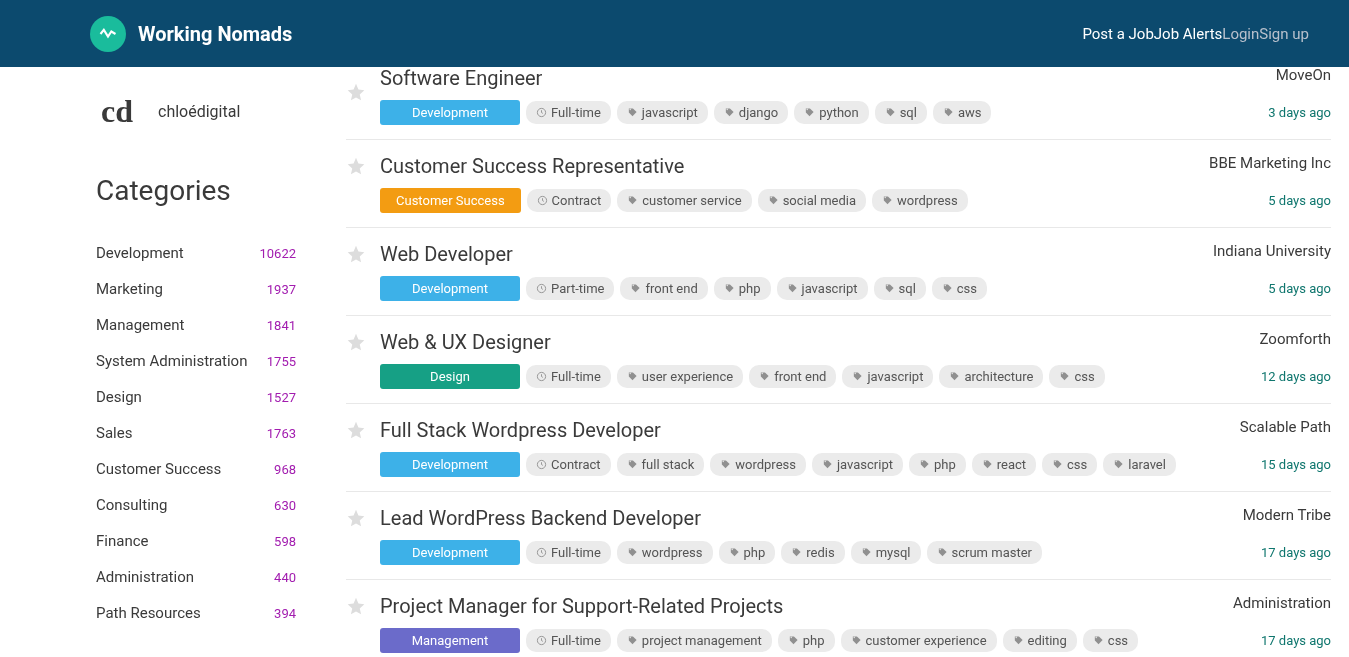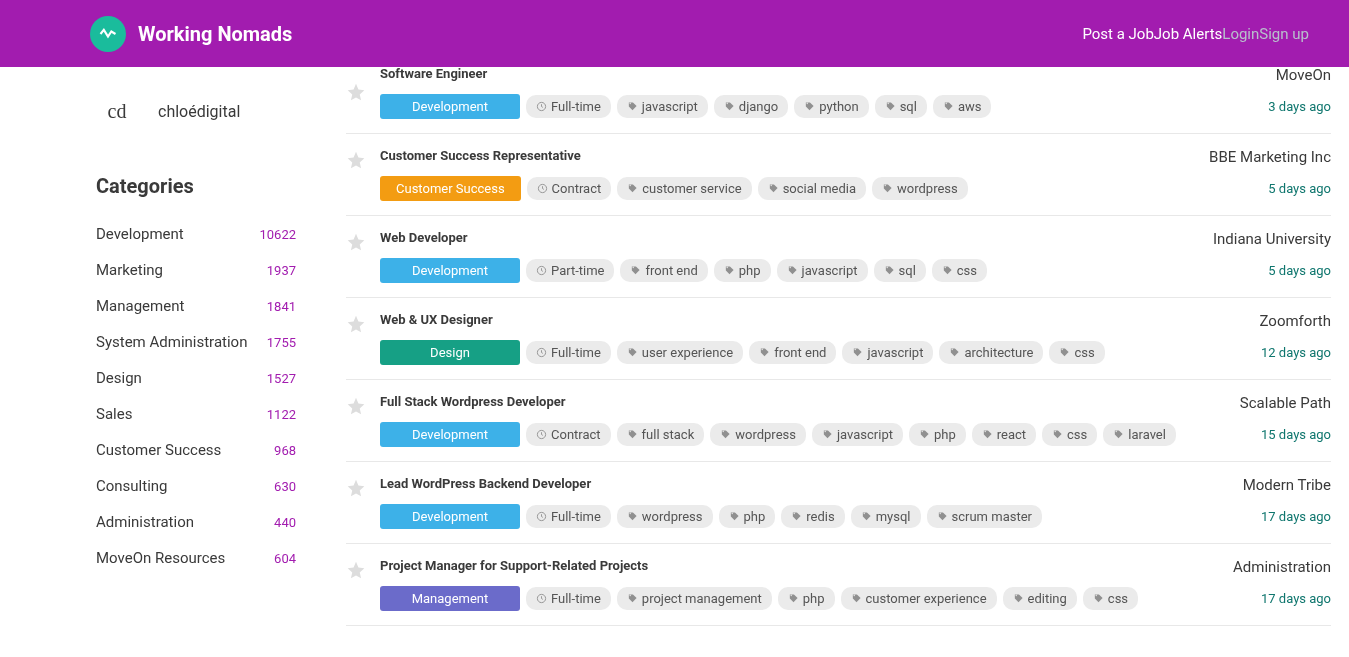--- a/index.html
+++ b/index.html
@@ -1,47 +1,47 @@
 <!DOCTYPE html>
 <html><head>
 <meta charset="utf-8">
 <style>
 *{margin:0;padding:0;box-sizing:border-box;font-family:-apple-system,BlinkMacSystemFont,"Segoe UI",Roboto,Arial,sans-serif}
 body{background:#fff;color:#3a3a3a}
-.header{position:fixed;top:0;left:0;right:0;height:67px;background:#a21caf;display:flex;align-items:center;padding:0 40px 0 90px;z-index:100}
+.header{position:fixed;top:0;left:0;right:0;height:67px;background:#0c4a6e;display:flex;align-items:center;padding:0 40px 0 90px;z-index:100}
 .logo{display:flex;align-items:center;gap:12px}
 .logo-icon{width:36px;height:36px;background:#1abc9c;border-radius:50%;display:flex;align-items:center;justify-content:center}
 .logo-icon svg{width:20px;height:20px}
 .logo-text{color:#fff;font-weight:700;font-size:20px}
 .nav{margin-left:auto;display:flex;align-items:center;}
 .nav a{color:#fff;text-decoration:none;font-size:15px;cursor:pointer}
 .nav .login{color:#b8c0cc}
 .nav .signup{color:#b8c0cc}
 .container{padding-top:0;display:flex;max-width:1350px;margin:0 auto}
 .sidebar{width:320px;padding:0 24px 0 96px;flex-shrink:0}
 .featured-title{font-size:20px;font-weight:600;color:#3a3a3a;margin-top:8px;line-height:1.3}
 .company-item{display:flex;align-items:center;gap:20px;margin-top:30px;cursor:pointer}
-.company-logo{width:42px;height:42px;display:flex;align-items:center;justify-content:center;font-weight:400;font-size:20px;font-family:Georgia,serif}
+.company-logo{width:42px;height:42px;display:flex;align-items:center;justify-content:center;font-weight:700;font-size:32px;font-family:Georgia,serif}
 .company-name{font-size:16px;color:#3a3a3a}
-.cat-title{font-size:20px;font-weight:700;color:#3a3a3a;margin-top:42px;margin-bottom:18px}
+.cat-title{font-size:28px;font-weight:400;color:#3a3a3a;margin-top:42px;margin-bottom:28px}
 .cat-item{display:flex;justify-content:space-between;align-items:center;padding:9px 0;cursor:pointer}
 .cat-name{font-size:15px;color:#3a3a3a}
 .cat-count{font-size:13px;color:#a21caf}
 .main{flex:1;padding:0 18px 0 26px}
 .page-title{font-size:26px;font-weight:600;color:#3a3a3a;margin-top:8px}
 .search-box{position:absolute;right:110px;top:10px;display:flex;align-items:center;gap:8px;color:#ccc}
 .search-icon{width:18px;height:18px}
 .search-text{font-size:14px;font-style:italic}
 .jobs{margin-top:28px}
 .job{border-bottom:1px solid #e8e8e8;padding:14px 0 14px 0;position:relative}
 .job:first-child{padding-top:0}
 .star{position:absolute;left:0;top:16px;width:20px;height:20px;color:#ddd;cursor:pointer}
 .job-inner{padding-left:34px}
 .job-top{display:flex;justify-content:space-between;align-items:flex-start}
-.job-title{font-size:13px;font-weight:700;color:#3a3a3a;cursor:pointer}
+.job-title{font-size:20px;font-weight:400;color:#3a3a3a;cursor:pointer}
 .job-company{font-size:15px;color:#3a3a3a;text-align:right}
 .job-meta{display:flex;flex-wrap:wrap;gap:6px;margin-top:10px;align-items:center}
 .job-time{margin-left:auto;font-size:13px;color:#0f766e;white-space:nowrap}
 .badge{padding:5px 16px;border-radius:3px;font-size:13px;color:#fff;min-width:140px;text-align:center;cursor:pointer}
 .badge.development{background:#3db1e8}
 .badge.customersuccess{background:#f39c12}
 .badge.design{background:#16a085}
 .badge.management{background:#6b6bca}
 .tag{padding:4px 10px;border-radius:10px;font-size:13px;background:#ebebeb;color:#555;display:inline-flex;align-items:center;gap:4px;cursor:pointer}
 .tag-icon{width:11px;height:11px;opacity:.6}
@@ -91,37 +91,41 @@
         <div class="cat-item">
           <span class="cat-name">System Administration</span>
           <span class="cat-count">1755</span>
         </div>
         <div class="cat-item">
           <span class="cat-name">Design</span>
           <span class="cat-count">1527</span>
         </div>
         <div class="cat-item">
           <span class="cat-name">Sales</span>
-          <span class="cat-count">1122</span>
+          <span class="cat-count">1763</span>
         </div>
         <div class="cat-item">
           <span class="cat-name">Customer Success</span>
           <span class="cat-count">968</span>
         </div>
         <div class="cat-item">
           <span class="cat-name">Consulting</span>
           <span class="cat-count">630</span>
         </div>
         <div class="cat-item">
+          <span class="cat-name">Finance</span>
+          <span class="cat-count">598</span>
+        </div>
+        <div class="cat-item">
           <span class="cat-name">Administration</span>
           <span class="cat-count">440</span>
         </div>
         <div class="cat-item">
-          <span class="cat-name">MoveOn Resources</span>
-          <span class="cat-count">604</span>
+          <span class="cat-name">Path Resources</span>
+          <span class="cat-count">394</span>
         </div>
         <div class="cat-item"></div>
       </div>
   </div>
 
   <div class="main" style="position:relative">
     <div class="page-title">Remote Jobs</div>
     <div class="search-box">
       <svg class="search-icon" viewBox="0 0 24 24" fill="none" stroke="#ccc" stroke-width="2">
           <circle cx="10" cy="10" r="7"></circle>

